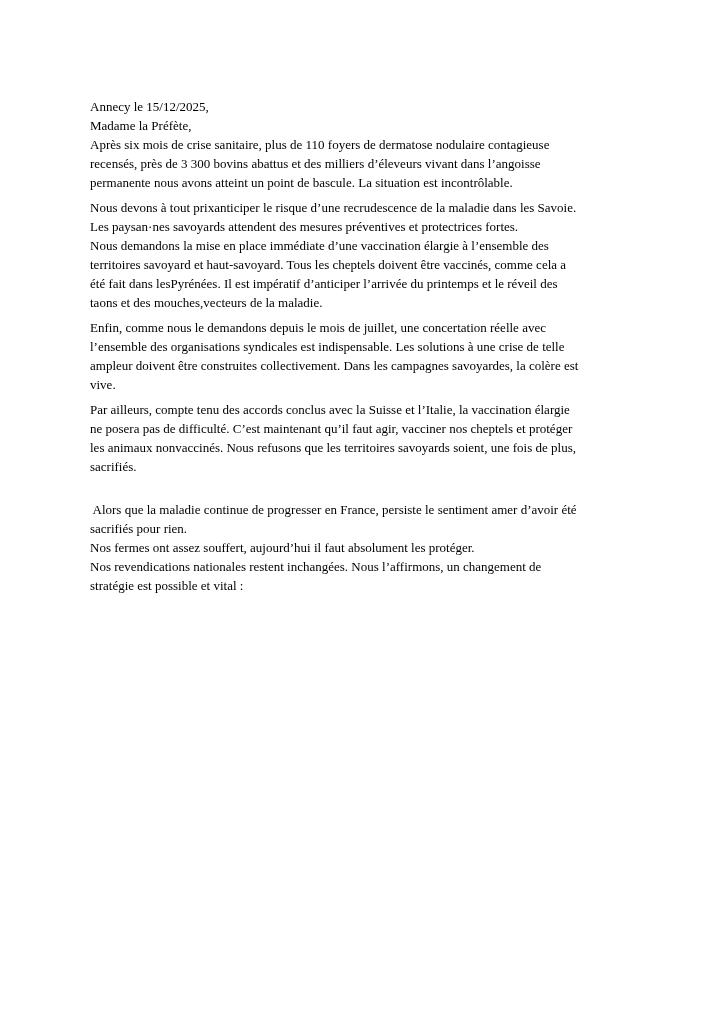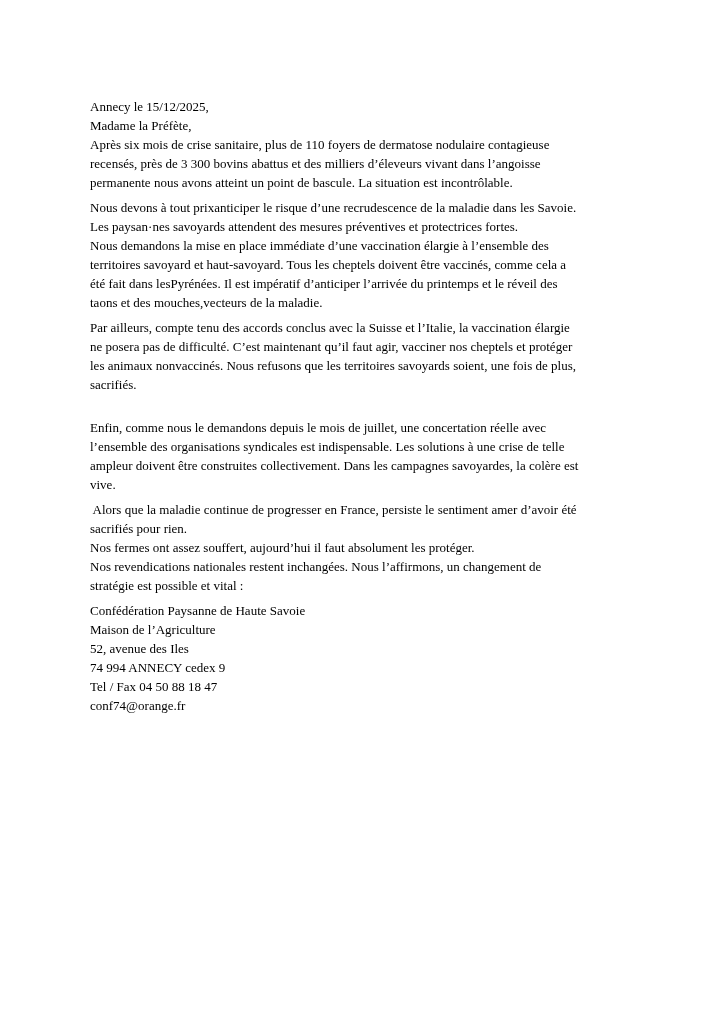--- a/index.html
+++ b/index.html
@@ -41,33 +41,27 @@
 Madame la Préfète,
 Après six mois de crise sanitaire, plus de 110 foyers de dermatose nodulaire contagieuse
 recensés, près de 3 300 bovins abattus et des milliers d’éleveurs vivant dans l’angoisse
 permanente nous avons atteint un point de bascule. La situation est incontrôlable.</p>
     <p class="para">Nous devons à tout prixanticiper le risque d’une recrudescence de la maladie dans les Savoie.
 Les paysan·nes savoyards attendent des mesures préventives et protectrices fortes.
 Nous demandons la mise en place immédiate d’une vaccination élargie à l’ensemble des
 territoires savoyard et haut-savoyard. Tous les cheptels doivent être vaccinés, comme cela a
 été fait dans lesPyrénées. Il est impératif d’anticiper l’arrivée du printemps et le réveil des
 taons et des mouches,vecteurs de la maladie.</p>
+    <p class="para">Enfin, comme nous le demandons depuis le mois de juillet, une concertation réelle avec
+l’ensemble des organisations syndicales est indispensable. Les solutions à une crise de telle
+ampleur doivent être construites collectivement. Dans les campagnes savoyardes, la colère est
+vive.</p>
     <p class="para gap-large">Par ailleurs, compte tenu des accords conclus avec la Suisse et l’Italie, la vaccination élargie
 ne posera pas de difficulté. C’est maintenant qu’il faut agir, vacciner nos cheptels et protéger
 les animaux nonvaccinés. Nous refusons que les territoires savoyards soient, une fois de plus,
 sacrifiés.</p>
-    <p class="para">Enfin, comme nous le demandons depuis le mois de juillet, une concertation réelle avec
-l’ensemble des organisations syndicales est indispensable. Les solutions à une crise de telle
-ampleur doivent être construites collectivement. Dans les campagnes savoyardes, la colère est
-vive.</p>
     <p class="para"> Alors que la maladie continue de progresser en France, persiste le sentiment amer d’avoir été
 sacrifiés pour rien.
 Nos fermes ont assez souffert, aujourd’hui il faut absolument les protéger.
 Nos revendications nationales restent inchangées. Nous l’affirmons, un changement de
 stratégie est possible et vital :</p>
-    <p class="para">Confédération Paysanne de Haute Savoie
-Maison de l’Agriculture
-52, avenue des Iles
-74 994 ANNECY cedex 9
-Tel / Fax 04 50 88 18 47
-conf74@orange.fr</p>
   </div>
 </div>
 
 </body></html>

